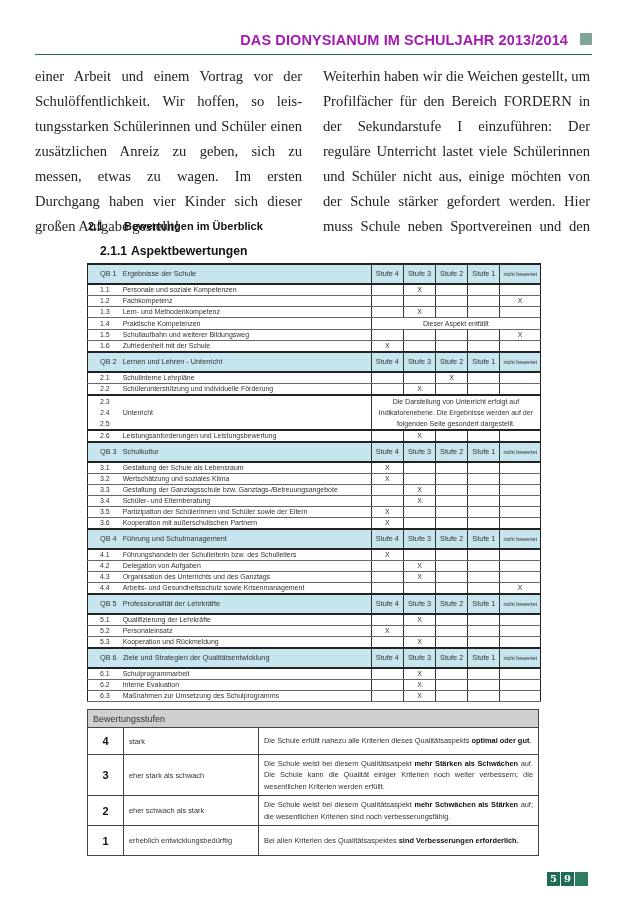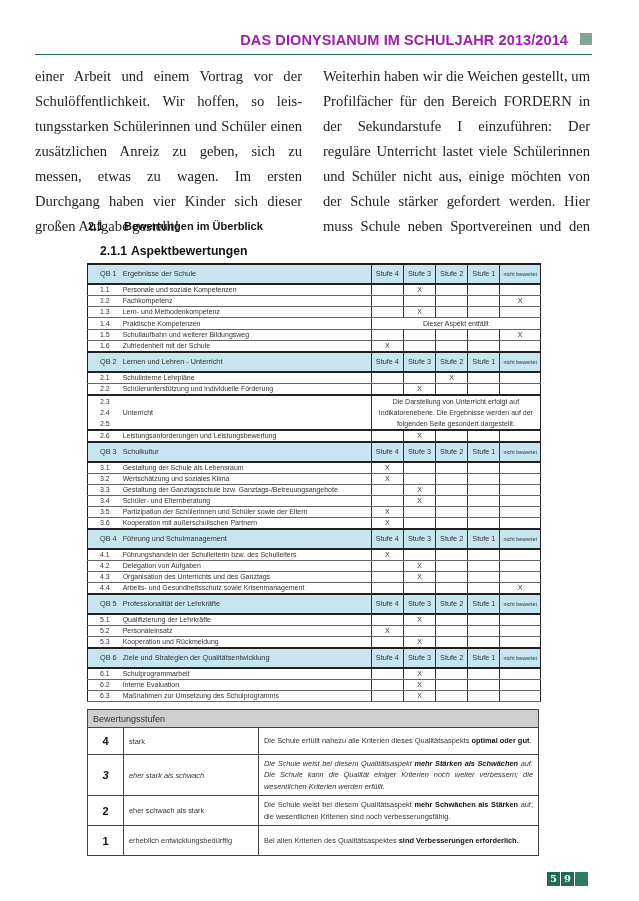--- a/index.html
+++ b/index.html
@@ -59,21 +59,21 @@
     position: absolute; left: 87px; top: 709px; width: 452px;
     border-collapse: collapse; font-family: "Liberation Sans", sans-serif; font-size: 7.4px; color: #333;
     border: 1px solid #444;
   }
   table.stufen td { border: 1px solid #444; padding: 2px 5px; vertical-align: middle; }
   table.stufen tr.head td { background: #cfcfcf; font-size: 9px; height: 18px; border-bottom: 1px solid #444; }
   table.stufen td.lvl { width: 36px; text-align: center; font-weight: bold; font-size: 11px; color: #111; }
   table.stufen td.lbl { width: 135px; }
   table.stufen td.desc { text-align: justify; line-height: 11.5px; }
   table.stufen tr.r4 td { height: 27px; }
-  table.stufen tr.r3 td { height: 41px; font-style: italic; }
+  table.stufen tr.r3 td { height: 41px; }
   table.stufen tr.r2 td { height: 30px; }
   table.stufen tr.r1 td { height: 30px; }
   table.stufen b { color: #111; }
 
   .pagenum {
     position: absolute; left: 547px; top: 872px; height: 14px; display: flex; gap: 1px;
   }
   .pagenum .d {
     width: 13px; height: 14px; background: #1f6b56; color: #fff;
     font-family: "DejaVu Serif", serif; font-weight: bold; font-size: 10px;

